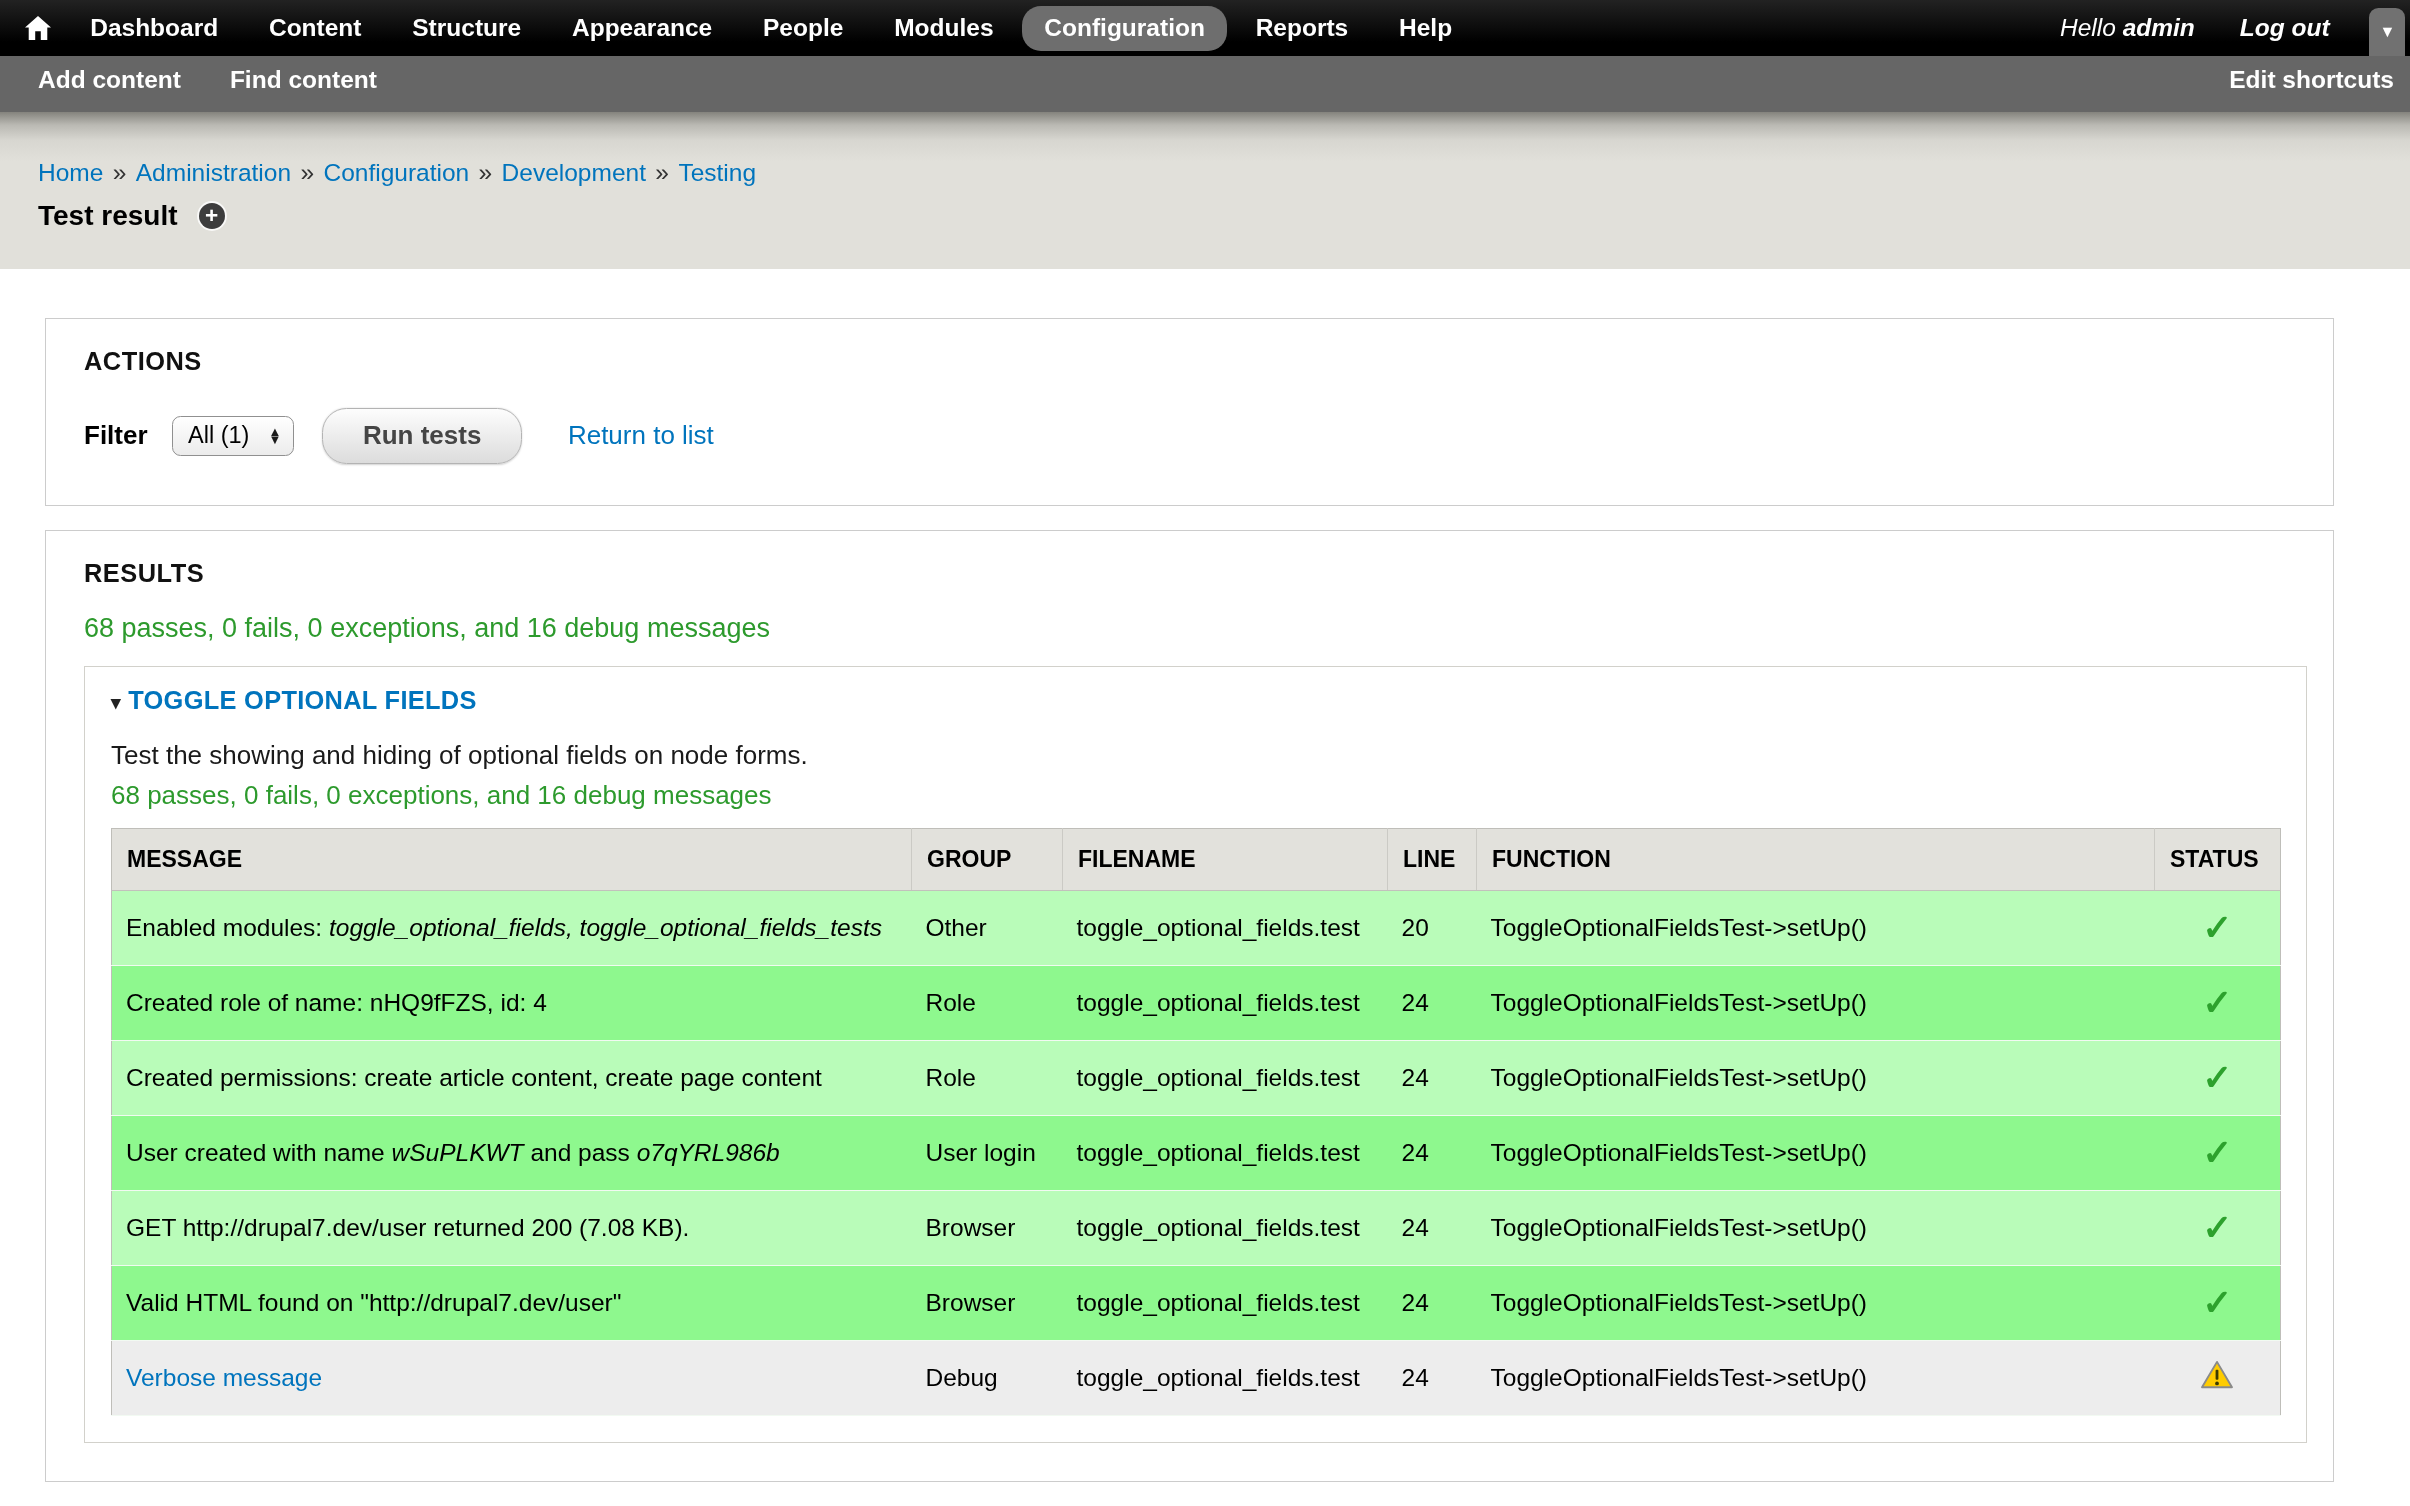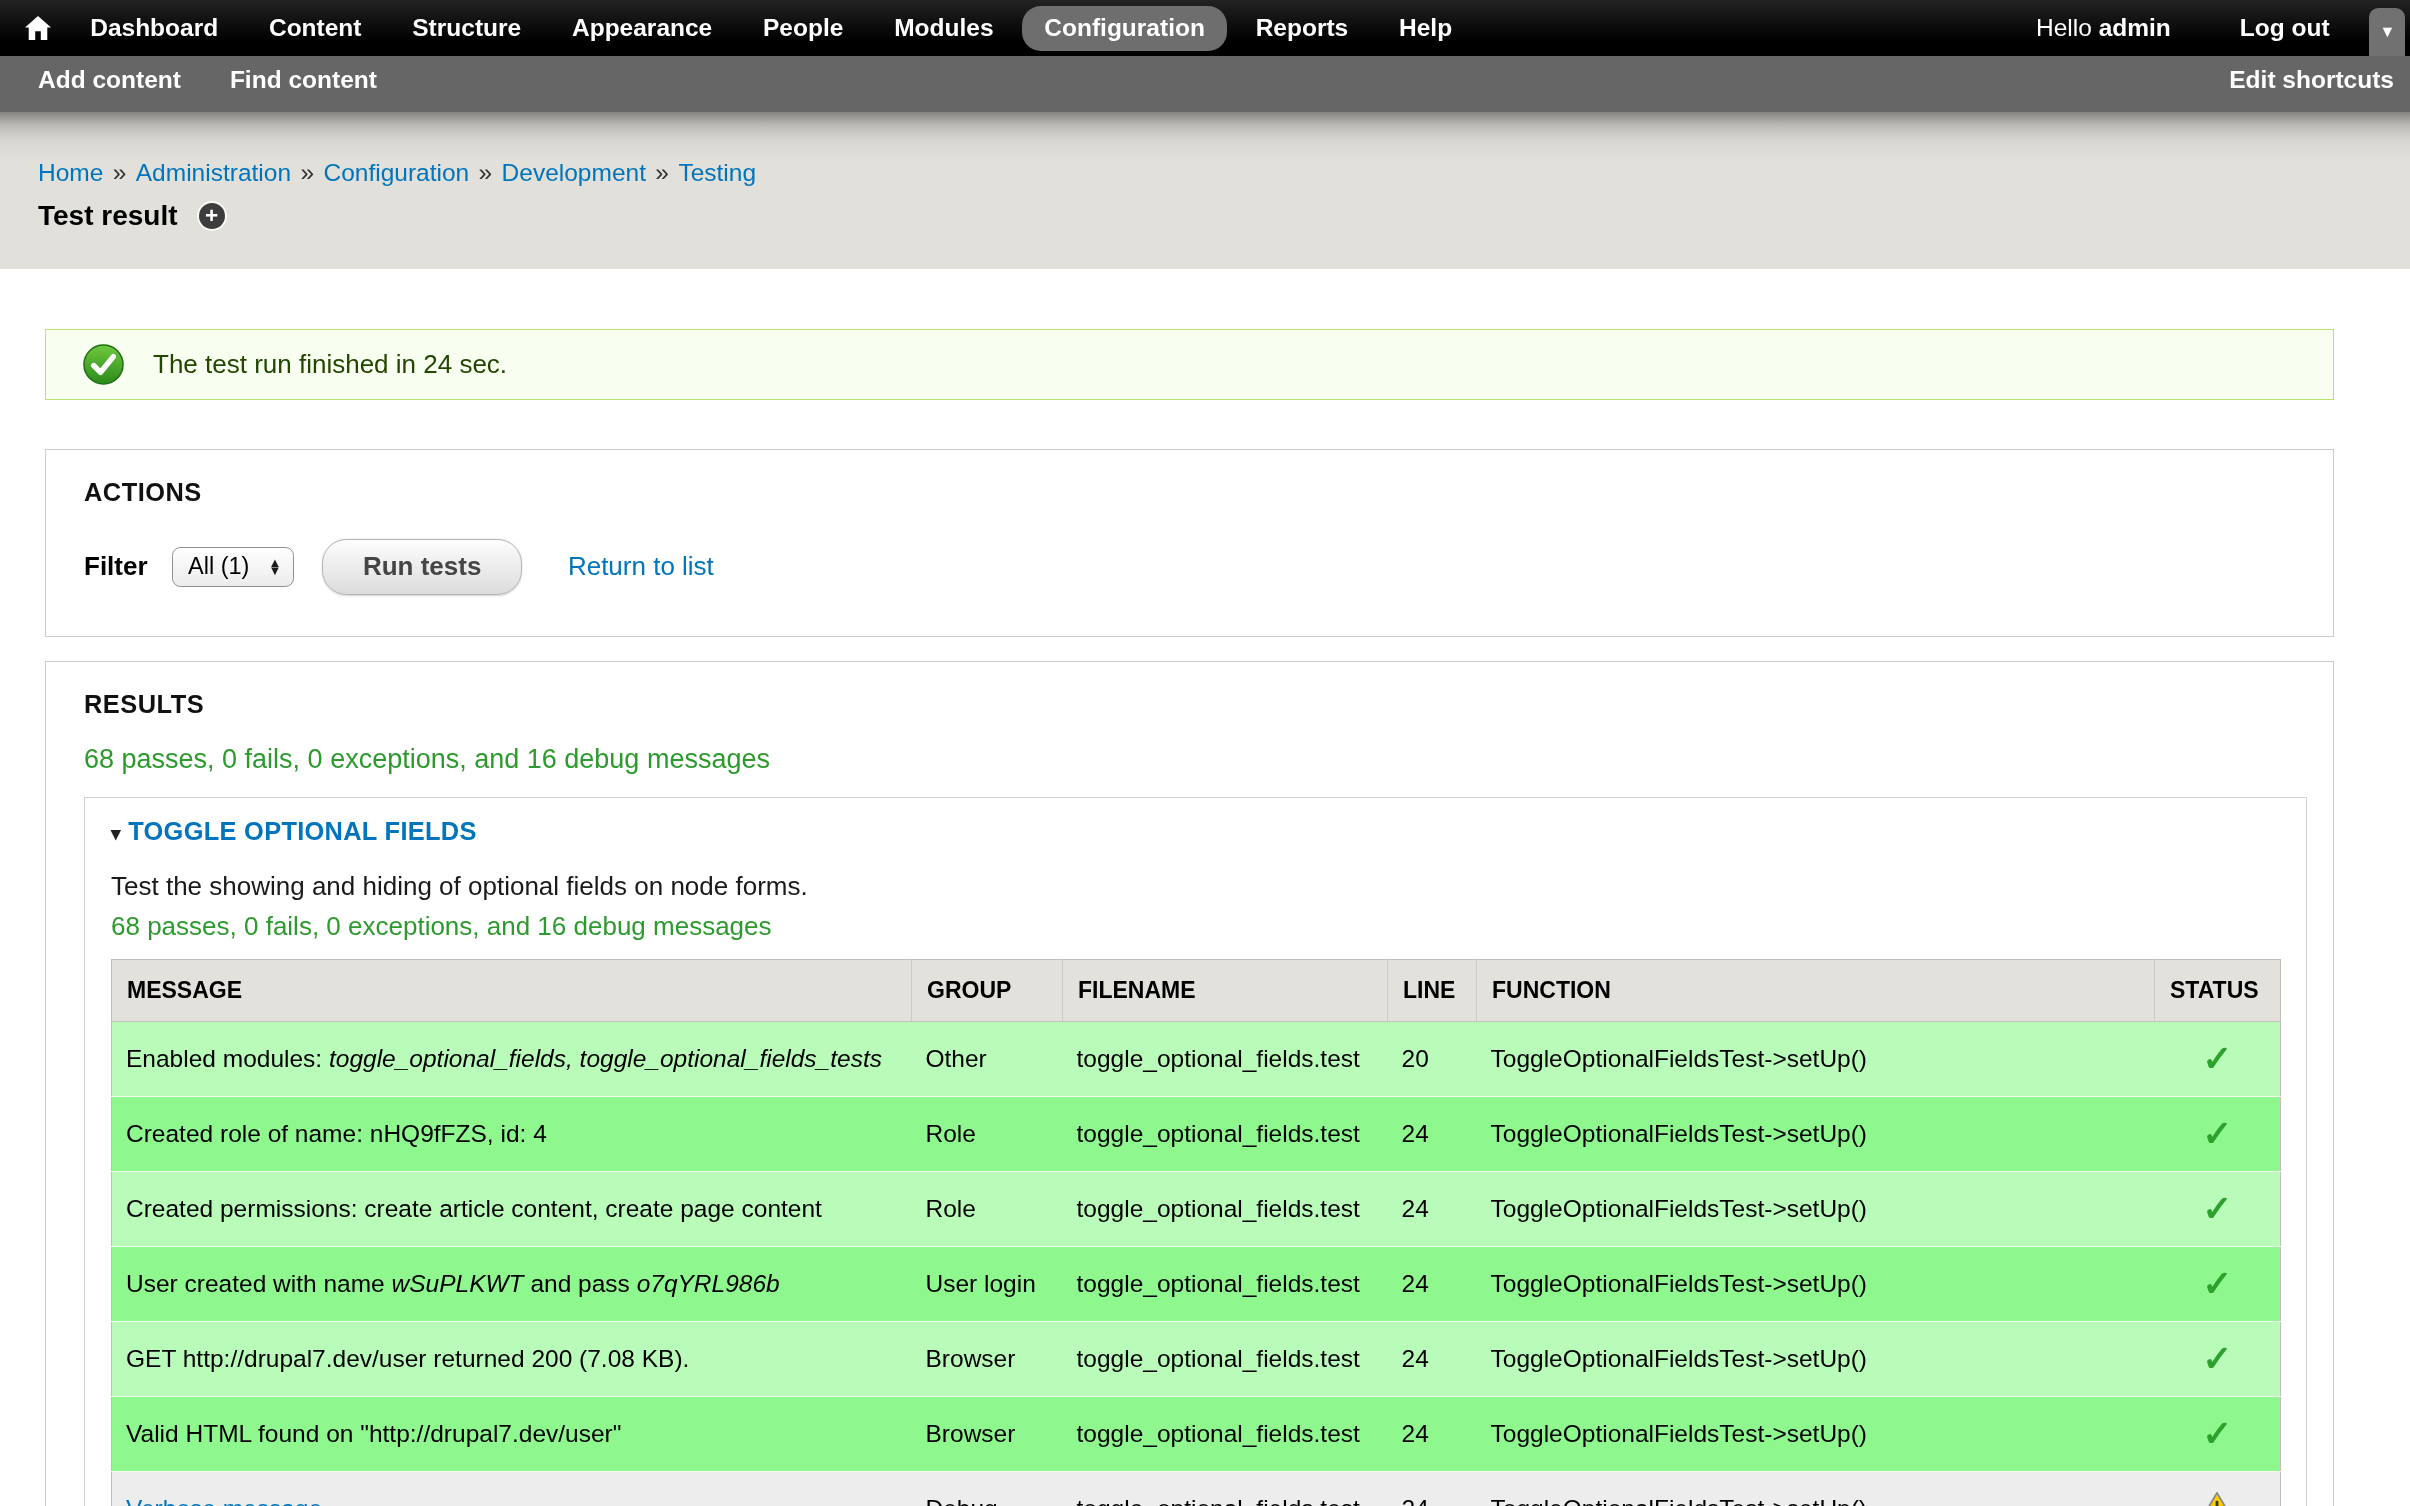--- a/index.html
+++ b/index.html
@@ -6,21 +6,21 @@
   html,body { width:2411px; height:1507px; overflow:hidden; background:#fff;
     font-family:"Liberation Sans", sans-serif; color:#000; }
 
   
   .topbar { position:relative; height:56px; background:linear-gradient(180deg,#222 0%,#000 75%);
     display:flex; align-items:center; padding:0 9.4px 0 13px; }
   .home-btn { display:flex; align-items:center; justify-content:center; width:49px; height:38px; cursor:pointer; }
   .tb-menu { display:flex; align-items:center; gap:5.6px; margin-left:5.6px; }
   .tb-item { color:#fff; font-size:24.5px; font-weight:bold; padding:8.5px 22.6px; border-radius:19px; cursor:pointer; white-space:nowrap; }
   .tb-item.active { background:#6e6e6e; }
-  .tb-right { margin-left:auto; display:flex; align-items:flex-end; gap:69px; padding-right:72px; }
+  .tb-right { margin-left:auto; display:flex; align-items:flex-end; gap:45px; padding-right:72px;font-style:italic; }
   .tb-hello { color:#fff; font-size:24.5px; }
   .tb-hello b { font-weight:bold; }
   .tb-logout { color:#fff; font-size:24.5px; font-weight:bold; cursor:pointer; }
   .toolbar-tab { position:absolute; right:5.6px; top:7.5px; width:36px; height:48px; background:#717171;
     border-radius:9.4px 9.4px 0 0; display:flex; align-items:center; justify-content:center;
     color:#fff; font-size:16px; cursor:pointer; }
 
   
   .shortcutbar { height:56px; background:#666; display:flex; align-items:center; padding:0 17px 8px 38px; }
   .sc-items { display:flex; gap:49px; }
@@ -135,35 +135,20 @@
 <div class="header-region">
   <div class="breadcrumb" id="breadcrumb"><a>Home</a><span class="sep">»</span><a>Administration</a><span class="sep">»</span><a>Configuration</a><span class="sep">»</span><a>Development</a><span class="sep">»</span><a>Testing</a></div>
   <div class="title-row">
     <h1 class="page-title">Test result</h1>
     <span class="add-shortcut">+</span>
   </div>
 </div>
 
 <div class="content">
 
-  <div class="status-box">
-    <span class="msg-icon">
-      <svg width="43" height="43" viewBox="0 0 44 44">
-        <defs>
-            <linearGradient id="gchk" x1="0" y1="0" x2="0" y2="1">
-          <stop offset="0" stop-color="#6fc83c"></stop>
-              <stop offset="1" stop-color="#2b8a1e"></stop>
-        </linearGradient>
-          </defs>
-        <circle cx="22" cy="22" r="20" fill="url(#gchk)" stroke="#1e6f15" stroke-width="1.5"></circle>
-        <path d="M12 23 L19 30 L32 14" fill="none" stroke="#fff" stroke-width="5.5" stroke-linecap="round" stroke-linejoin="round"></path>
-      </svg>
-    </span>
-    <span class="msg-text">The test run finished in 24 sec.</span>
-  </div>
 
   <div class="panel actions-panel">
     <div class="panel-heading">ACTIONS</div>
     <div class="actions-row">
       <span class="filter-label">Filter</span>
       <span class="mac-select">
         <span class="sel-value">All (1)</span>
         <span class="sel-arrows">
           <span>▲</span>
             <span>▼</span>

